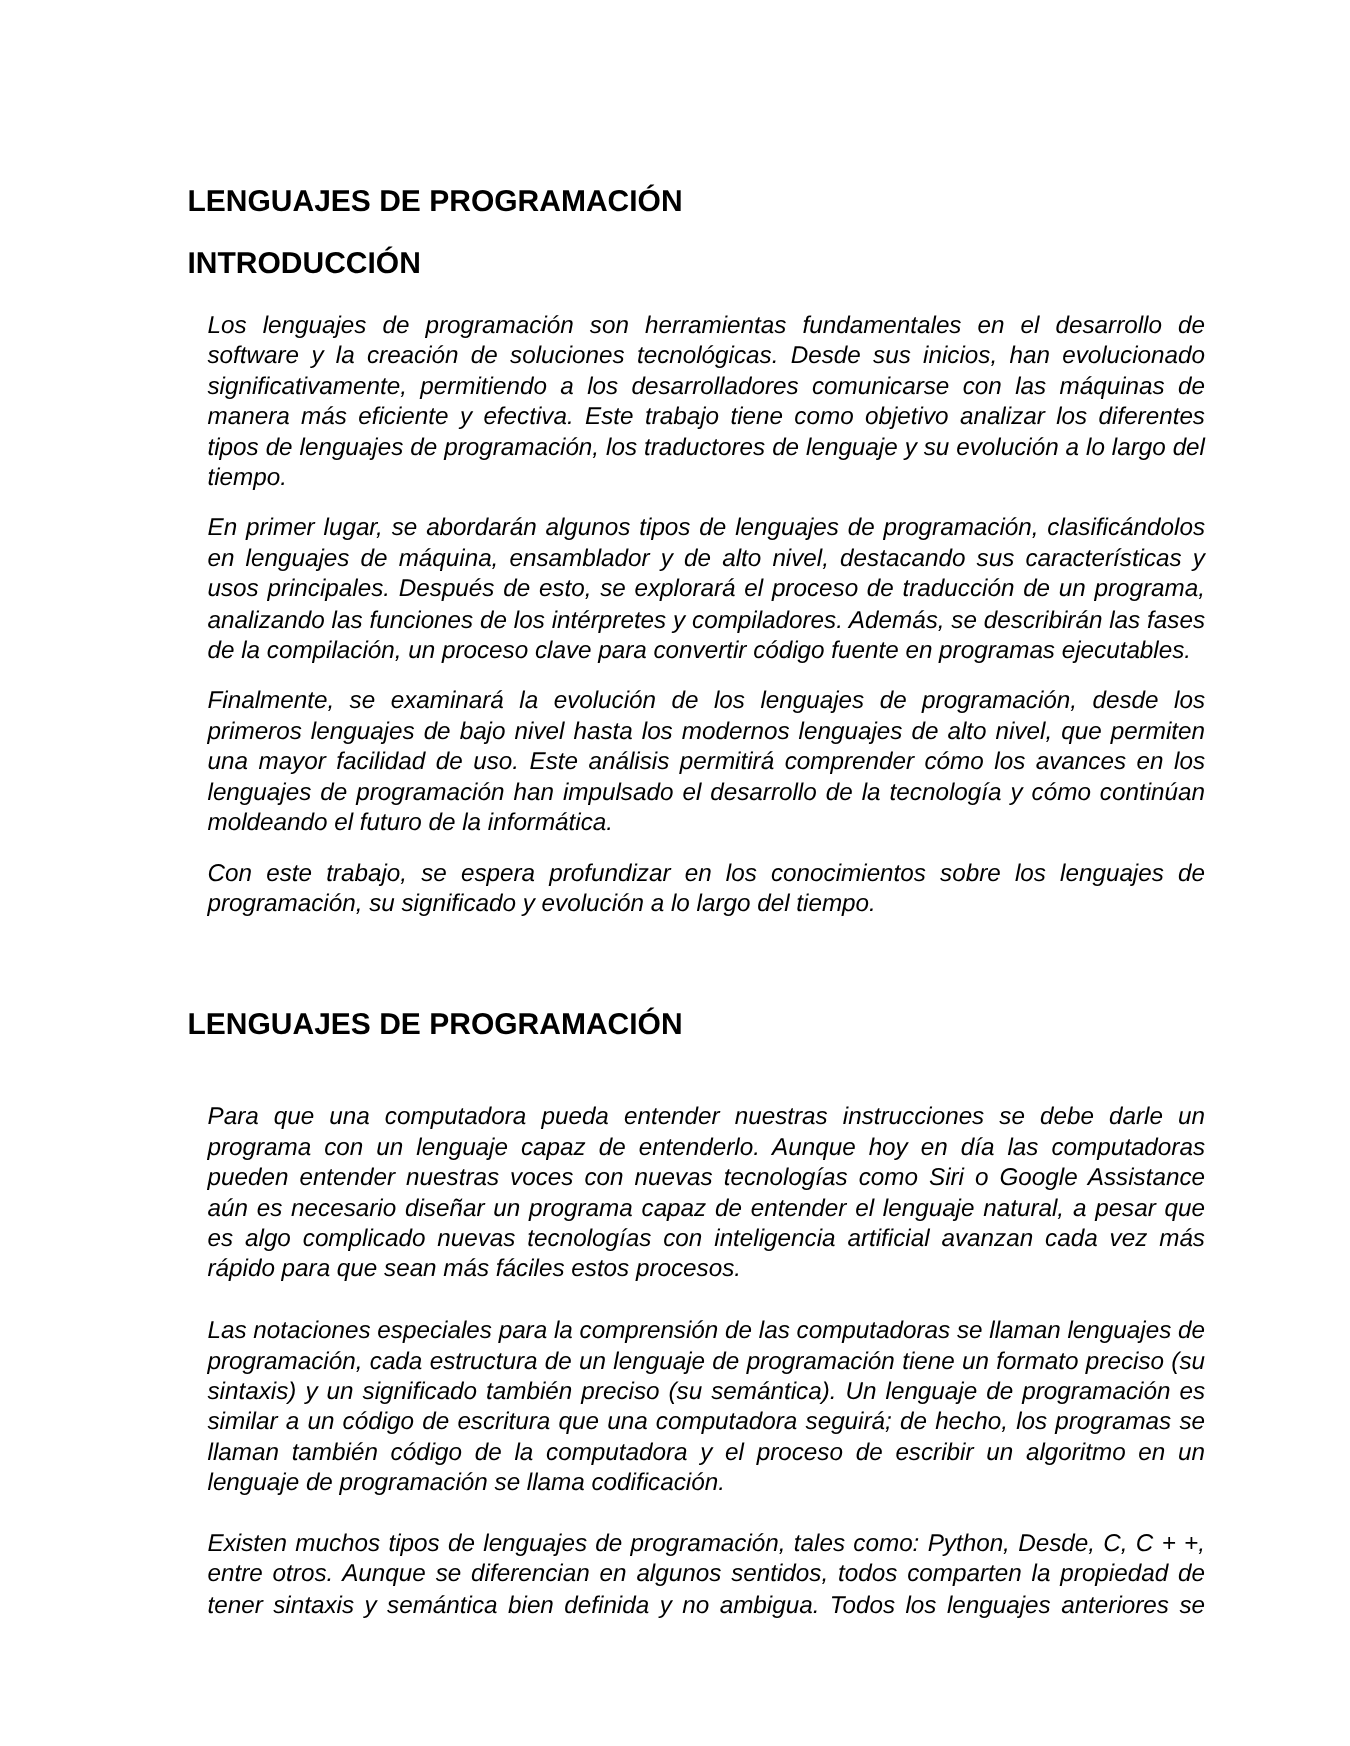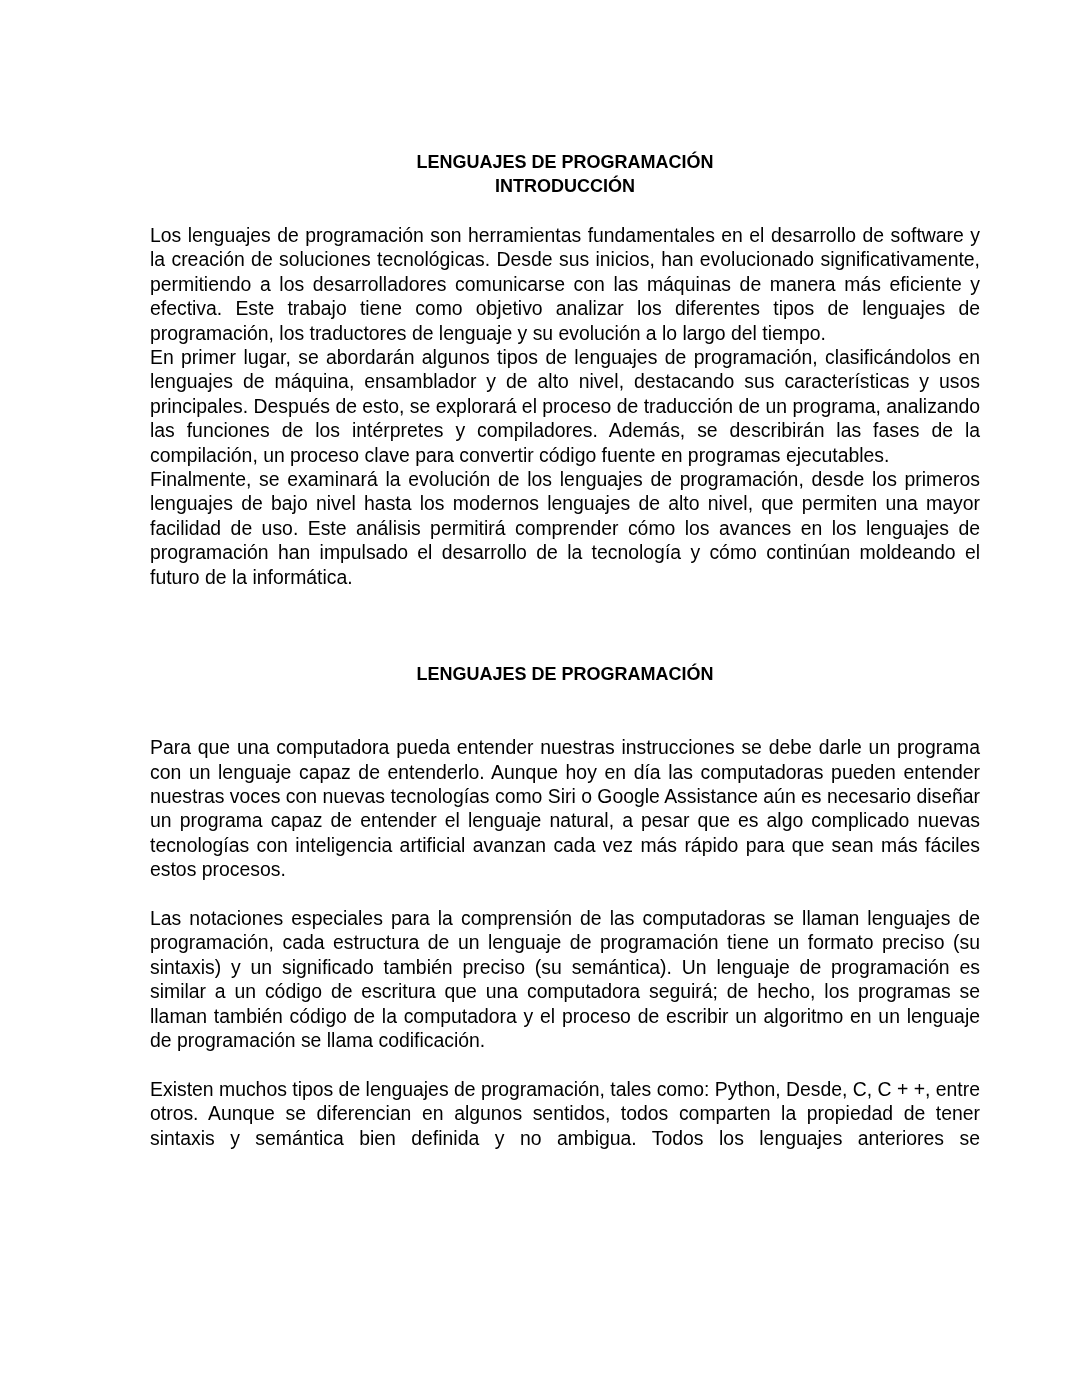--- a/index.html
+++ b/index.html
@@ -3,37 +3,38 @@
 <meta charset="utf-8">
 <style>
   html, body { margin: 0; padding: 0; background: #ffffff; }
   body { width: 1080px; height: 1397px; position: relative; overflow: hidden; }
   .page {
     position: absolute; left: 150px; top: 0; width: 830px;
     font-family: "Liberation Sans", sans-serif;
     color: #000; font-size: 19.4px; line-height: 24.4px;
   }
   .title {
-    text-align: center; font-weight: bold; font-size: 18px;
+    text-align: left; font-weight: bold; font-size: 24px;
     margin: 0; line-height: 24px;
   }
-  p { margin: 0; text-align: justify; text-align-last: left; }
+  p { margin: 16px; text-align: justify; text-align-last: left; font-style: italic; }
   .gap { margin-top: 24.4px; }
 </style>
 </head>
 <body>
 
 <div class="page">
   <h1 class="title" style="margin-top:150px">LENGUAJES DE PROGRAMACIÓN</h1>
-  <h2 class="title" style="">INTRODUCCIÓN</h2>
+  <h2 class="title" style="margin-top:25px">INTRODUCCIÓN</h2>
 
   <div style="margin-top:25px">
     <p>Los lenguajes de programación son herramientas fundamentales en el desarrollo de software y la creación de soluciones tecnológicas. Desde sus inicios, han evolucionado significativamente, permitiendo a los desarrolladores comunicarse con las máquinas de manera más eficiente y efectiva. Este trabajo tiene como objetivo analizar los diferentes tipos de lenguajes de programación, los traductores de lenguaje y su evolución a lo largo del tiempo.</p>
     <p>En primer lugar, se abordarán algunos tipos de lenguajes de programación, clasificándolos en lenguajes de máquina, ensamblador y de alto nivel, destacando sus características y usos principales. Después de esto, se explorará el proceso de traducción de un programa, analizando las funciones de los intérpretes y compiladores. Además, se describirán las fases de la compilación, un proceso clave para convertir código fuente en programas ejecutables.</p>
     <p>Finalmente, se examinará la evolución de los lenguajes de programación, desde los primeros lenguajes de bajo nivel hasta los modernos lenguajes de alto nivel, que permiten una mayor facilidad de uso. Este análisis permitirá comprender cómo los avances en los lenguajes de programación han impulsado el desarrollo de la tecnología y cómo continúan moldeando el futuro de la informática.</p>
+    <p>Con este trabajo, se espera profundizar en los conocimientos sobre los lenguajes de programación, su significado y evolución a lo largo del tiempo.</p>
   </div>
 
   <h2 class="title" style="margin-top:73px">LENGUAJES DE PROGRAMACIÓN</h2>
 
   <div style="margin-top:49px">
     <p>Para que una computadora pueda entender nuestras instrucciones se debe darle un programa con un lenguaje capaz de entenderlo. Aunque hoy en día las computadoras pueden entender nuestras voces con nuevas tecnologías como Siri o Google Assistance aún es necesario diseñar un programa capaz de entender el lenguaje natural, a pesar que es algo complicado nuevas tecnologías con inteligencia artificial avanzan cada vez más rápido para que sean más fáciles estos procesos.</p>
     <p class="gap">Las notaciones especiales para la comprensión de las computadoras se llaman lenguajes de programación, cada estructura de un lenguaje de programación tiene un formato preciso (su sintaxis) y un significado también preciso (su semántica). Un lenguaje de programación es similar a un código de escritura que una computadora seguirá; de hecho, los programas se llaman también código de la computadora y el proceso de escribir un algoritmo en un lenguaje de programación se llama codificación.</p>
     <p class="gap" style="text-align-last: justify;">Existen muchos tipos de lenguajes de programación, tales como: Python, Desde, C, C + +, entre otros. Aunque se diferencian en algunos sentidos, todos comparten la propiedad de tener sintaxis y semántica bien definida y no ambigua. Todos los lenguajes anteriores se</p>
   </div>
 </div>

